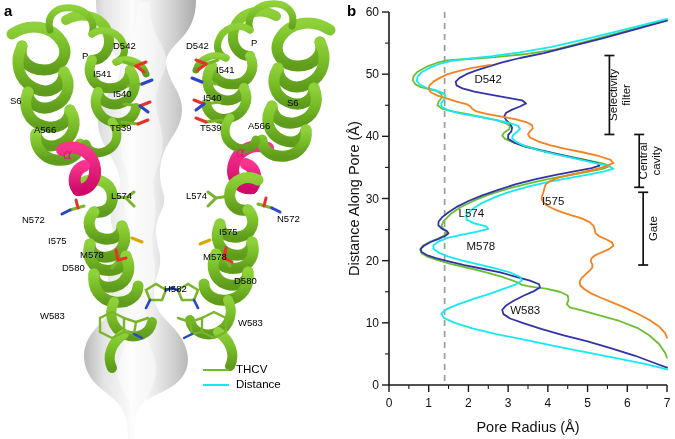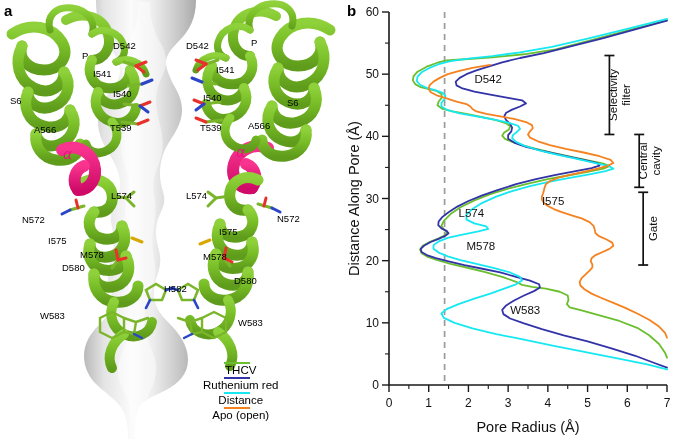--- a/index.html
+++ b/index.html
@@ -50,21 +50,20 @@
   .struct-label.alpha {
     color: #E8157F;
     font-size: 14px;
     font-style: italic;
     font-family: "DejaVu Sans", sans-serif;
   }
   .legend-row {
     display: flex;
     align-items: center;
     height: 15px;
-    flex-direction: column;
   }
   .legend-swatch {
     width: 26px;
     height: 0;
     border-top-width: 2.2px;
     border-top-style: solid;
     margin-right: 7px;
   }
   .legend-text {
     font-family: "Liberation Sans", sans-serif;
@@ -381,30 +380,22 @@
     <span class="struct-label" style="left:164px;top:283px;">H582</span>
     <span class="struct-label" style="left:40px; top:310px;">W583</span>
     <span class="struct-label" style="left:238px;top:317px;">W583</span>
 
     <div id="legend">
       <div class="legend-row">
         <span class="legend-swatch" style="border-top-color:#6ABF2E"></span>
         <span class="legend-text">THCV</span>
       </div>
       <div class="legend-row">
-        <span class="legend-swatch" style="border-top-color:#3333A8"></span>
-        <span class="legend-text">Ruthenium red</span>
-      </div>
-      <div class="legend-row">
         <span class="legend-swatch" style="border-top-color:#16E8F2"></span>
         <span class="legend-text">Distance</span>
-      </div>
-      <div class="legend-row">
-        <span class="legend-swatch" style="border-top-color:#F58220"></span>
-        <span class="legend-text">Apo (open)</span>
       </div>
     </div>
   </div>
 
   <div id="panel-b">
     <span class="panel-label" id="panel-b-label" style="left:2px;top:2px;">b</span>
     <svg id="chart-svg" width="330" height="439" viewBox="0 0 330 439">
       <g id="chart-dynamic">
           <path class="axis-line" d="M44,12 L44,385 L322,385"></path>
           <line class="tick-major" x1="37" y1="385" x2="44" y2="385"></line>

